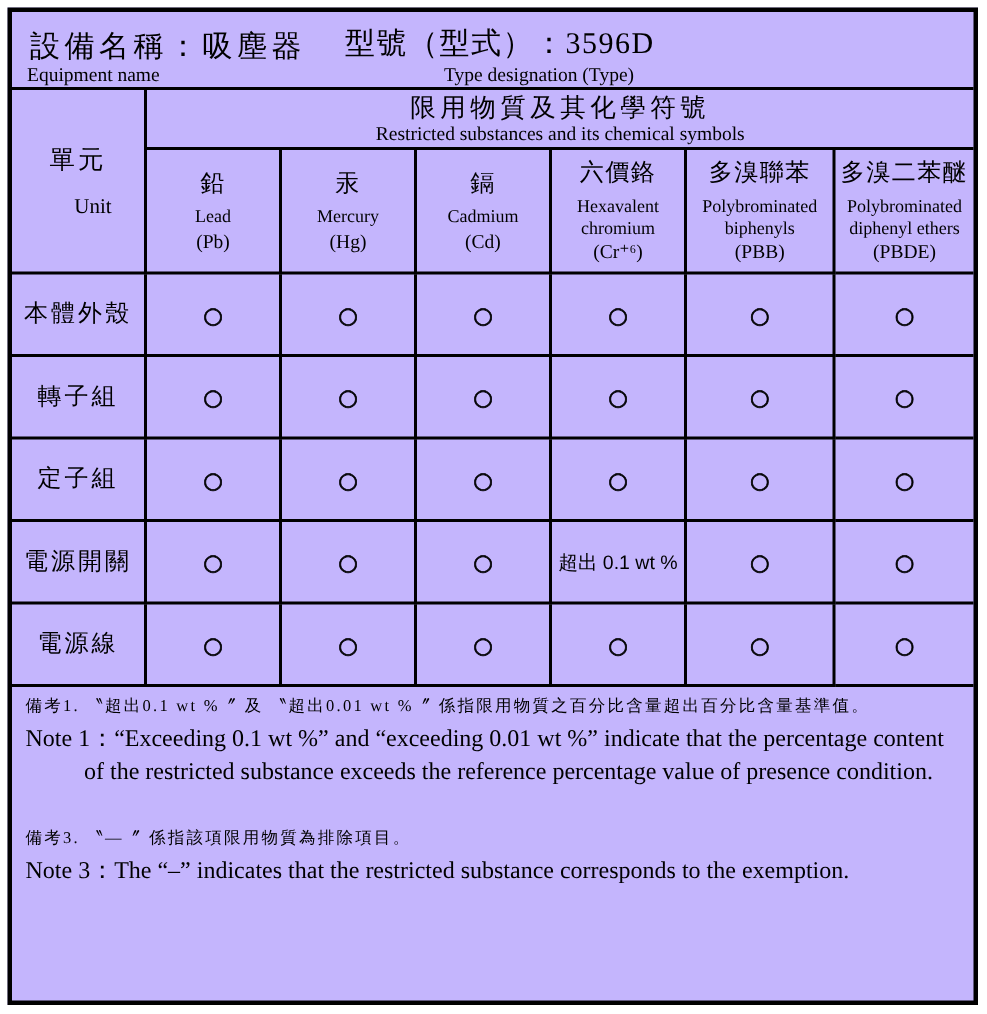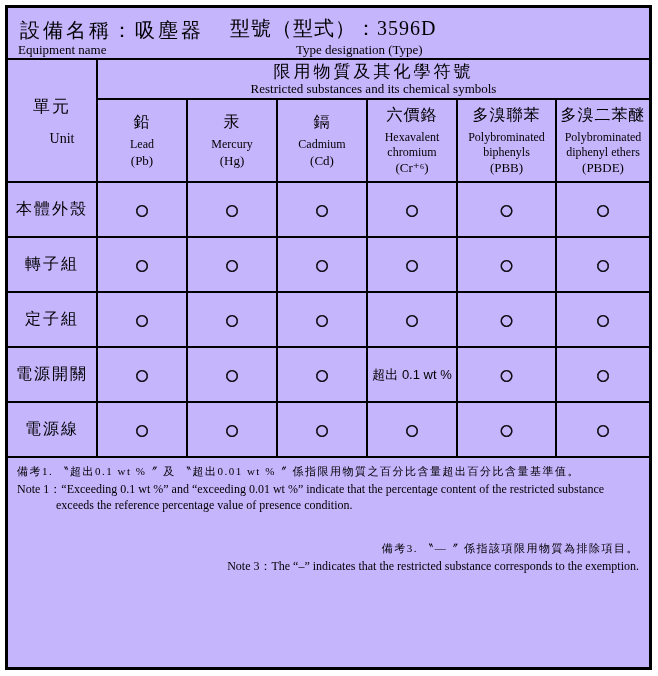--- a/index.html
+++ b/index.html
@@ -33,23 +33,23 @@
   .restricted-en{display:block;font-size:13px;line-height:1.1;}
   .col-zh{display:block;font-size:16px;letter-spacing:1px;margin-bottom:4px;}
   .col-en{display:block;font-size:12px;line-height:1.2;padding:0 2px;}
   .col-sym{display:block;font-size:13px;margin-top:1px;}
   .comp{text-align:left;padding-left:7px;font-size:16px;letter-spacing:2px;}
   .val{font-size:15px;font-family:"DejaVu Sans","Liberation Sans",sans-serif;-webkit-text-stroke:0.5px #000;}
   .val.exceed{font-size:13px;letter-spacing:0;-webkit-text-stroke:0;font-family:"Liberation Sans","DejaVu Sans",sans-serif;border-radius:21px;}
   
   .notes{padding:6px 10px 0 9px;}
   .note{margin-bottom:27px;}
-  .note:last-child{margin-bottom:17px;text-align:right;}
+  .note:last-child{margin-bottom:17px;}
   .note-zh{margin:0 0 3px 0;font-size:11px;letter-spacing:1.5px;line-height:1.4;}
-  .note-en{margin:0;font-size:12px;line-height:1.32;padding-left:39px;text-indent:-39px;}
+  .note-en{margin:0;font-size:16px;line-height:1.32;padding-left:39px;text-indent:-39px;}
 </style>
 </head>
 <body>
 
 <div class="frame">
 
   <div class="title-block">
     <span class="equip-zh">設備名稱：吸塵器</span>
     <span class="equip-en">Equipment name</span>
     <span class="type-zh">型號（型式）：3596D</span>

